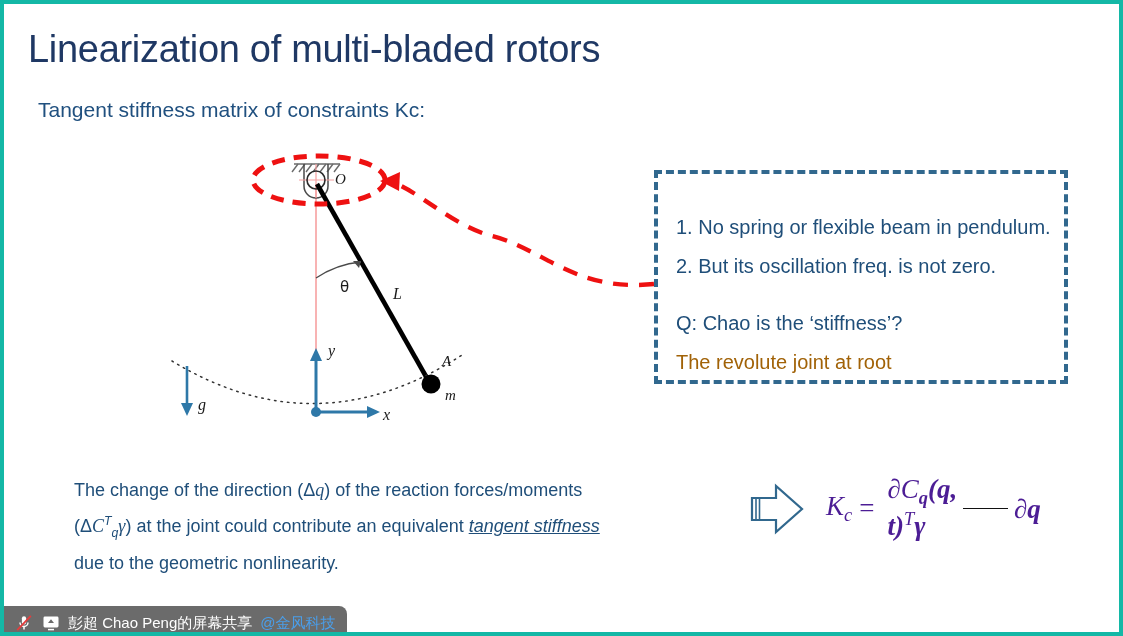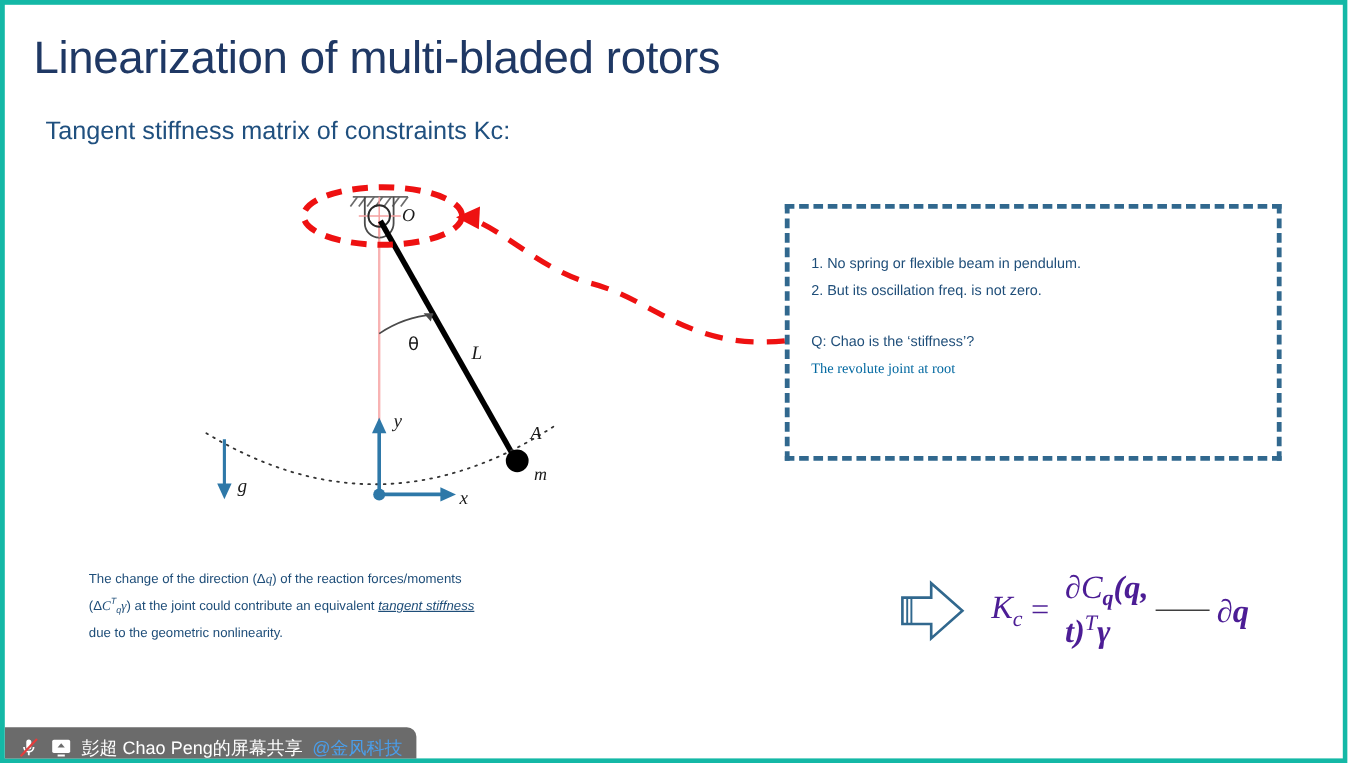--- a/index.html
+++ b/index.html
@@ -45,42 +45,42 @@
 
   
   #callout {
     position: absolute;
     left: 650px; top: 166px;
     width: 414px; height: 214px;
     border: 4px dashed #31688e;
     padding: 34px 0 0 18px;
   }
   #callout .line {
-    font-size: 12px;
+    font-size: 20px;
     color: #1f4e79;
     line-height: 1.95;
     white-space: nowrap;
   }
   #callout .line.gap { height: 18px; line-height: 18px; }
-  #callout .line.red { color: #0369a1; font-family: Liberation Serif, serif; }
+  #callout .line.red { color: #a16207; }
 
   
   #redarrow {
     position: absolute;
     left: 240px; top: 140px;
     width: 430px; height: 160px;
     pointer-events: none;
   }
 
   
   #para {
     position: absolute;
     left: 70px; top: 468px;
     width: 620px;
-    font-size: 11px;
+    font-size: 18px;
     color: #1f4e79;
     line-height: 2.0;
   }
   #para .ul { text-decoration: underline; font-style: italic; text-align: right; }
   #para .mathi { font-style: italic; font-family: "Liberation Serif", serif; }
   sub.small { font-size: 0.68em; font-style: italic; }
   sup.small { font-size: 0.68em; font-style: italic; }
 
   
   #eqwrap {

